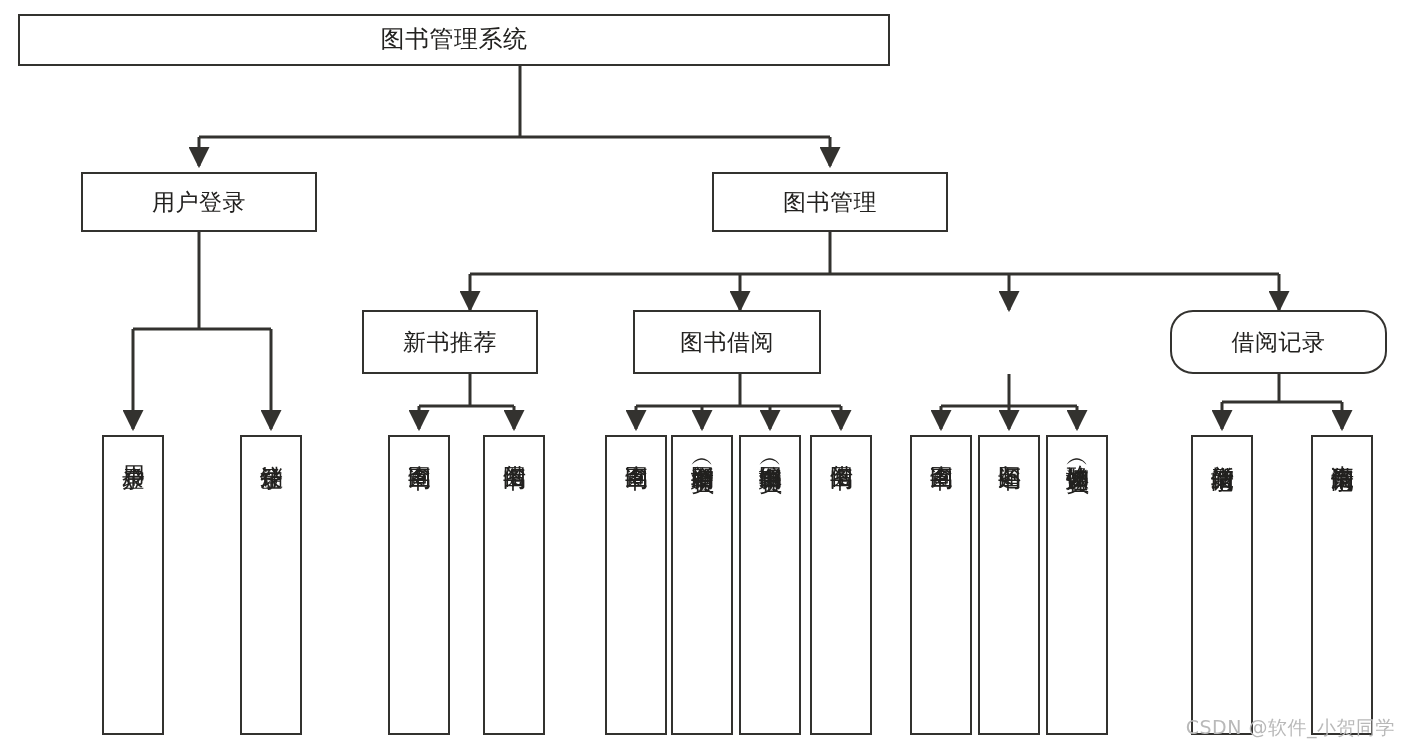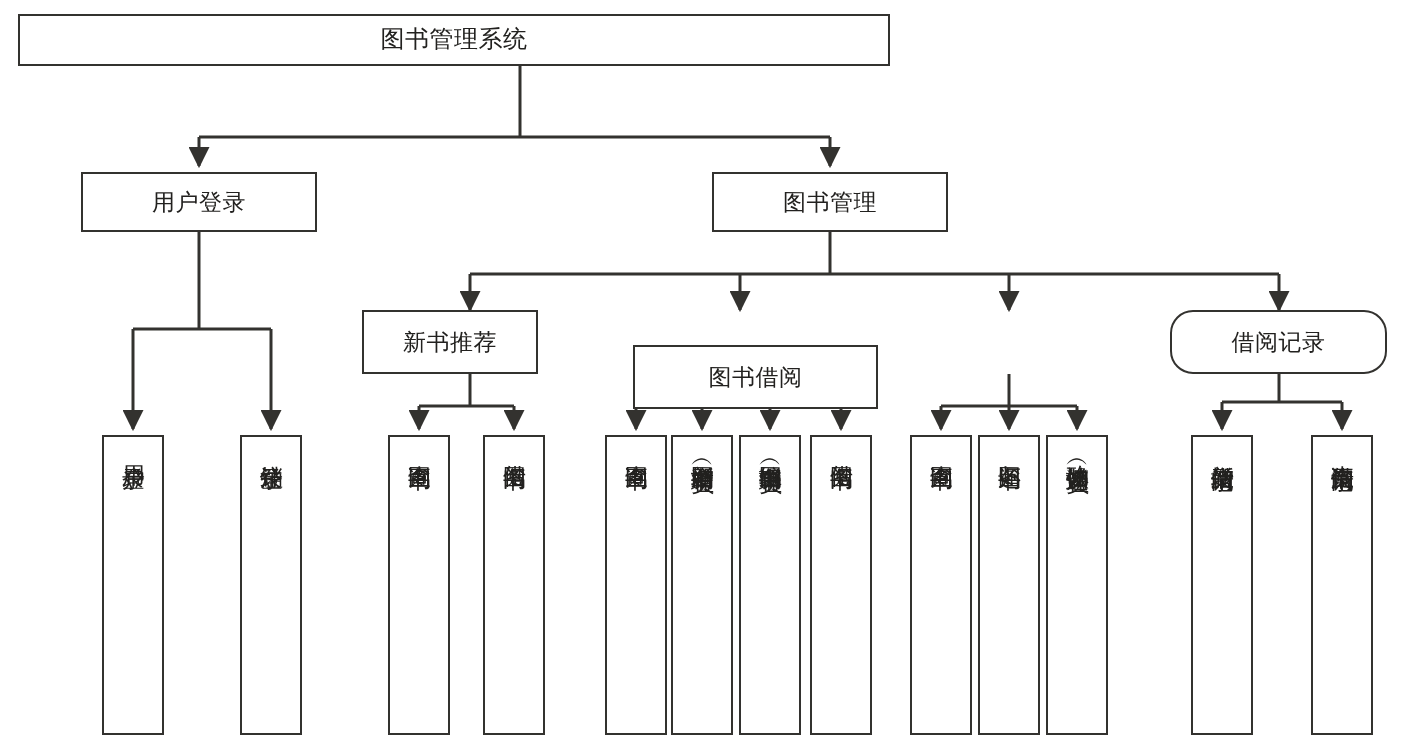--- a/index.html
+++ b/index.html
@@ -134,21 +134,21 @@
   <div class="node horiz" style="left:81px; top:172px; width:236px; height:60px;">
     <span class="label">用户登录</span>
   </div>
   <div class="node horiz" style="left:712px; top:172px; width:236px; height:60px;">
     <span class="label">图书管理</span>
   </div>
 
   <div class="node horiz" style="left:362px; top:310px; width:176px; height:64px;">
     <span class="label">新书推荐</span>
   </div>
-  <div class="node horiz" style="left:633px; top:310px; width:245px; height:64px;margin-top:35px;">
+  <div class="node horiz" style="left:633px; top:310px; width:188px; height:64px;">
     <span class="label">图书借阅</span>
   </div>
   <div class="node horiz" style="left:1170px; top:310px; width:217px; height:64px;border-radius:23px;">
     <span class="label">借阅记录</span>
   </div>
 
   <div class="node vert" style="left:102px; top:435px; width:62px; height:300px;">
     <span class="vert-text">用户登录</span>
   </div>
   <div class="node vert" style="left:240px; top:435px; width:62px; height:300px;">
@@ -185,14 +185,15 @@
     <span class="vert-text">确认归还（管理员）</span>
   </div>
 
   <div class="node vert" style="left:1191px; top:435px; width:62px; height:300px;">
     <span class="vert-text">新增借阅记录</span>
   </div>
   <div class="node vert" style="left:1311px; top:435px; width:62px; height:300px;">
     <span class="vert-text">查询借阅记录</span>
   </div>
 
+  <div id="watermark">CSDN @软件_小贺同学</div>
 
 </div>
 
 </body></html>

